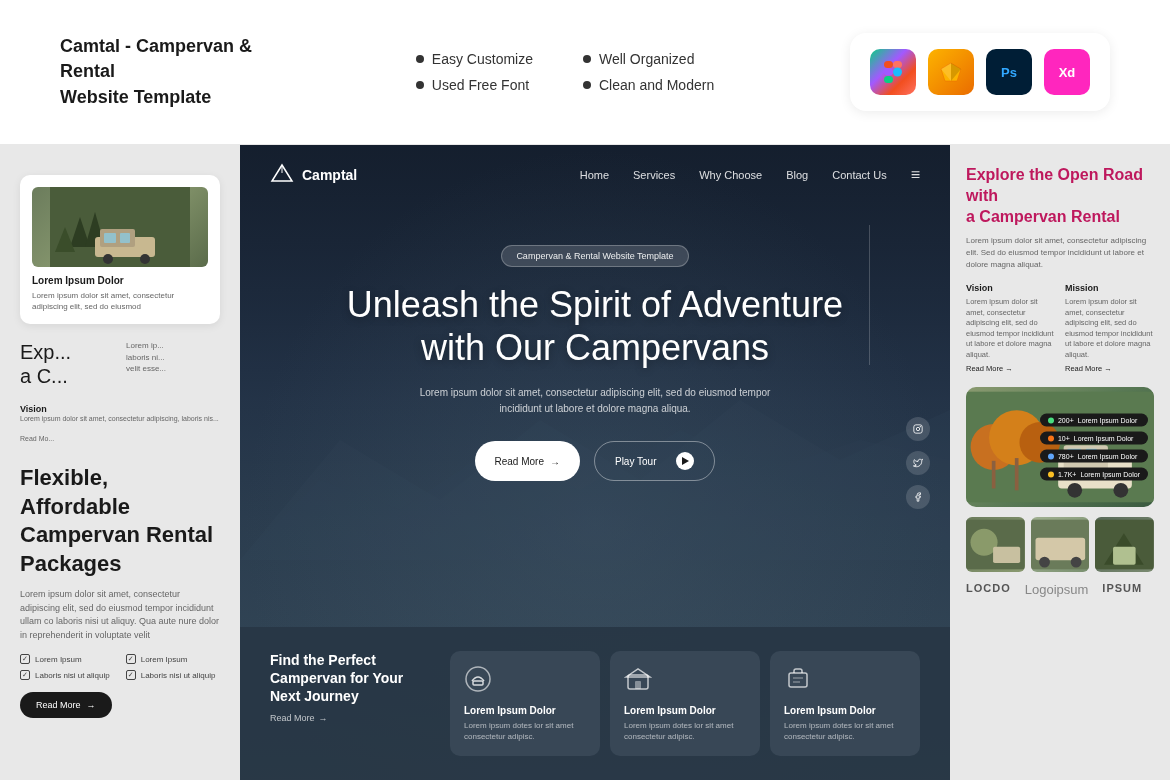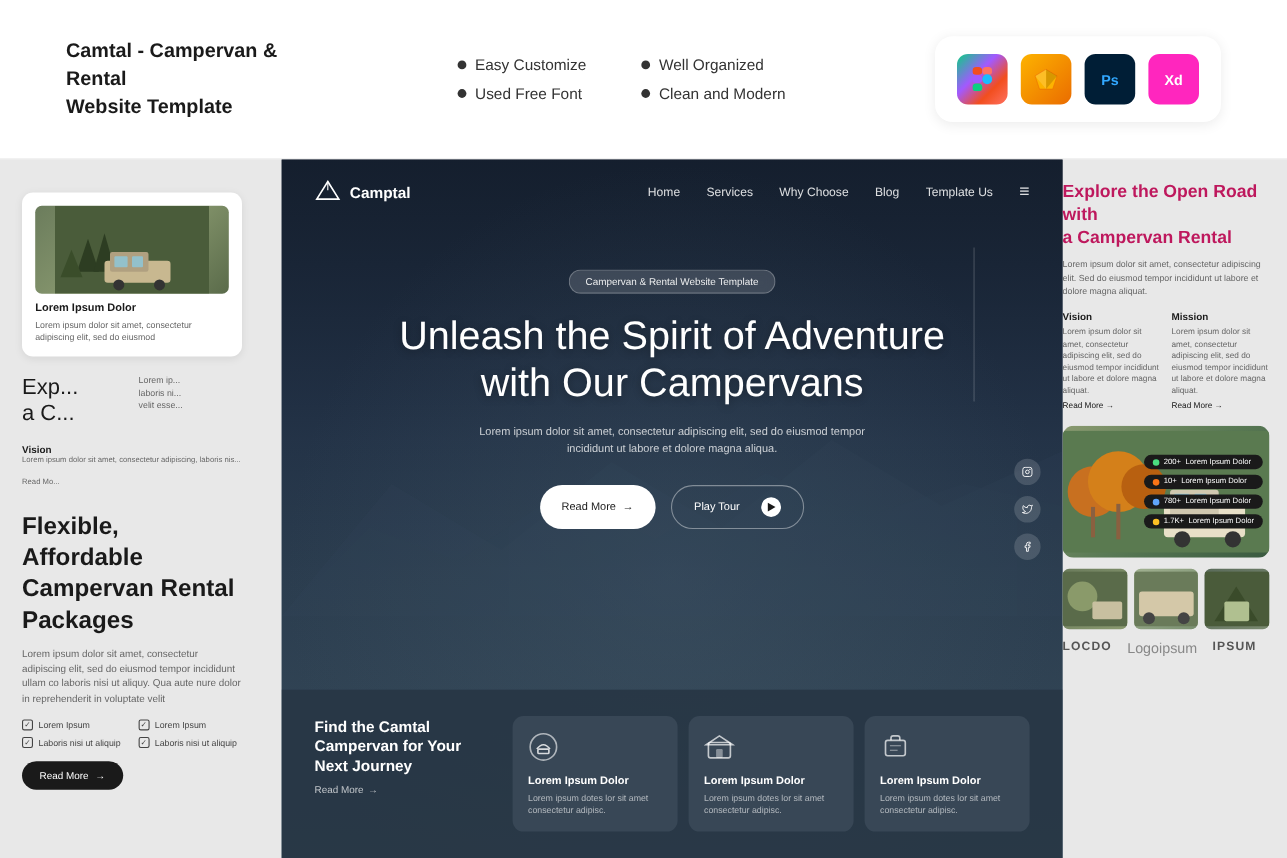--- a/index.html
+++ b/index.html
@@ -198,21 +198,20 @@
       gap: 6px;
     }
 
     
     .center-preview {
       position: absolute;
       left: 240px;
       top: 0;
       width: 710px;
       height: 100%;
-      margin-left: 16px;
     }
 
     .website-mockup {
       width: 100%;
       height: 100%;
       background: linear-gradient(180deg, #1a2535 0%, #2a3a50 30%, #3a4f60 60%, #4a6070 100%);
       position: relative;
       overflow: hidden;
     }
 
@@ -755,21 +754,21 @@
             <polygon points="12,2 22,18 2,18" stroke="white" stroke-width="1.5" fill="none"></polygon>
             <line x1="12" y1="2" x2="12" y2="10" stroke="white" stroke-width="1"></line>
           </svg>
           <span>Camptal</span>
         </div>
         <div class="mockup-nav-links">
           <a class="nav-link">Home</a>
           <a class="nav-link">Services</a>
           <a class="nav-link">Why Choose</a>
           <a class="nav-link">Blog</a>
-          <a class="nav-link">Template Us</a>
+          <a class="nav-link">Contact Us</a>
           <span class="hamburger">≡</span>
         </div>
       </div>
 
       <div class="hero-divider"></div>
 
       <div class="mockup-hero">
         <div class="hero-badge">Campervan &amp; Rental Website Template</div>
         <h1 class="hero-title">
           <span>Unleash the Spirit of Adventure</span><br>
@@ -807,21 +806,21 @@
           <svg width="10" height="10" viewBox="0 0 24 24" fill="white">
             <path d="M18 2h-3a5 5 0 00-5 5v3H7v4h3v8h4v-8h3l1-4h-4V7a1 1 0 011-1h3z" stroke="white" stroke-width="2" fill="none"></path>
           </svg>
         </div>
       </div>
 
       <div class="mockup-bottom">
         <div class="find-section">
           <div class="find-text-area">
             <div class="find-title">
-              <span>Find the Camtal</span><br>
+              <span>Find the Perfect</span><br>
               <span>Campervan for Your</span><br>
               <span>Next Journey</span>
             </div>
             <div class="find-read-more">
               <span>Read More</span>
               <span>→</span>
             </div>
           </div>
 
           <div class="service-cards">

